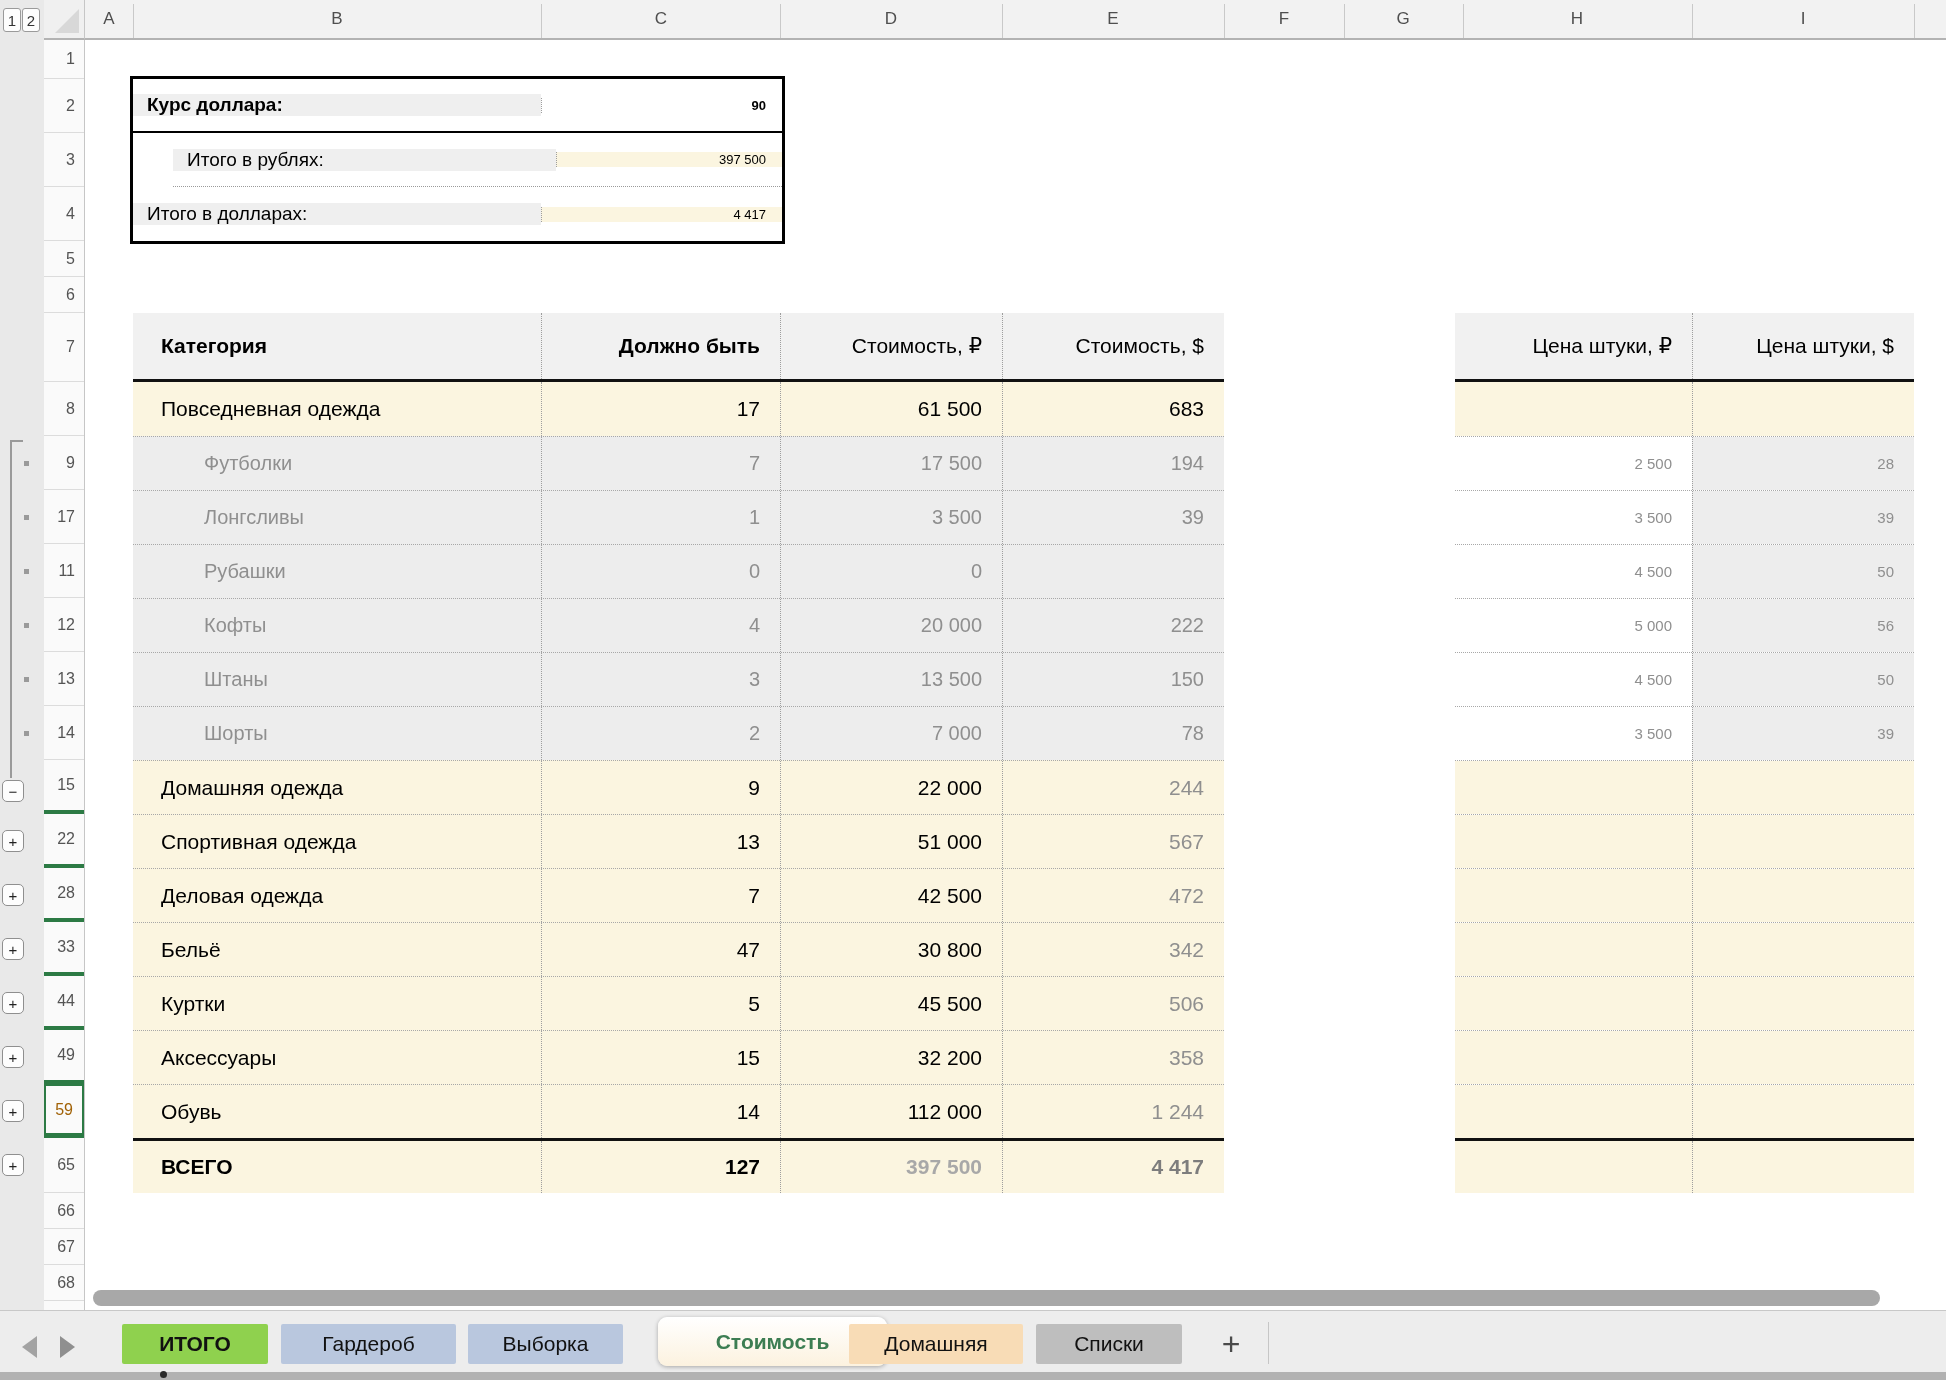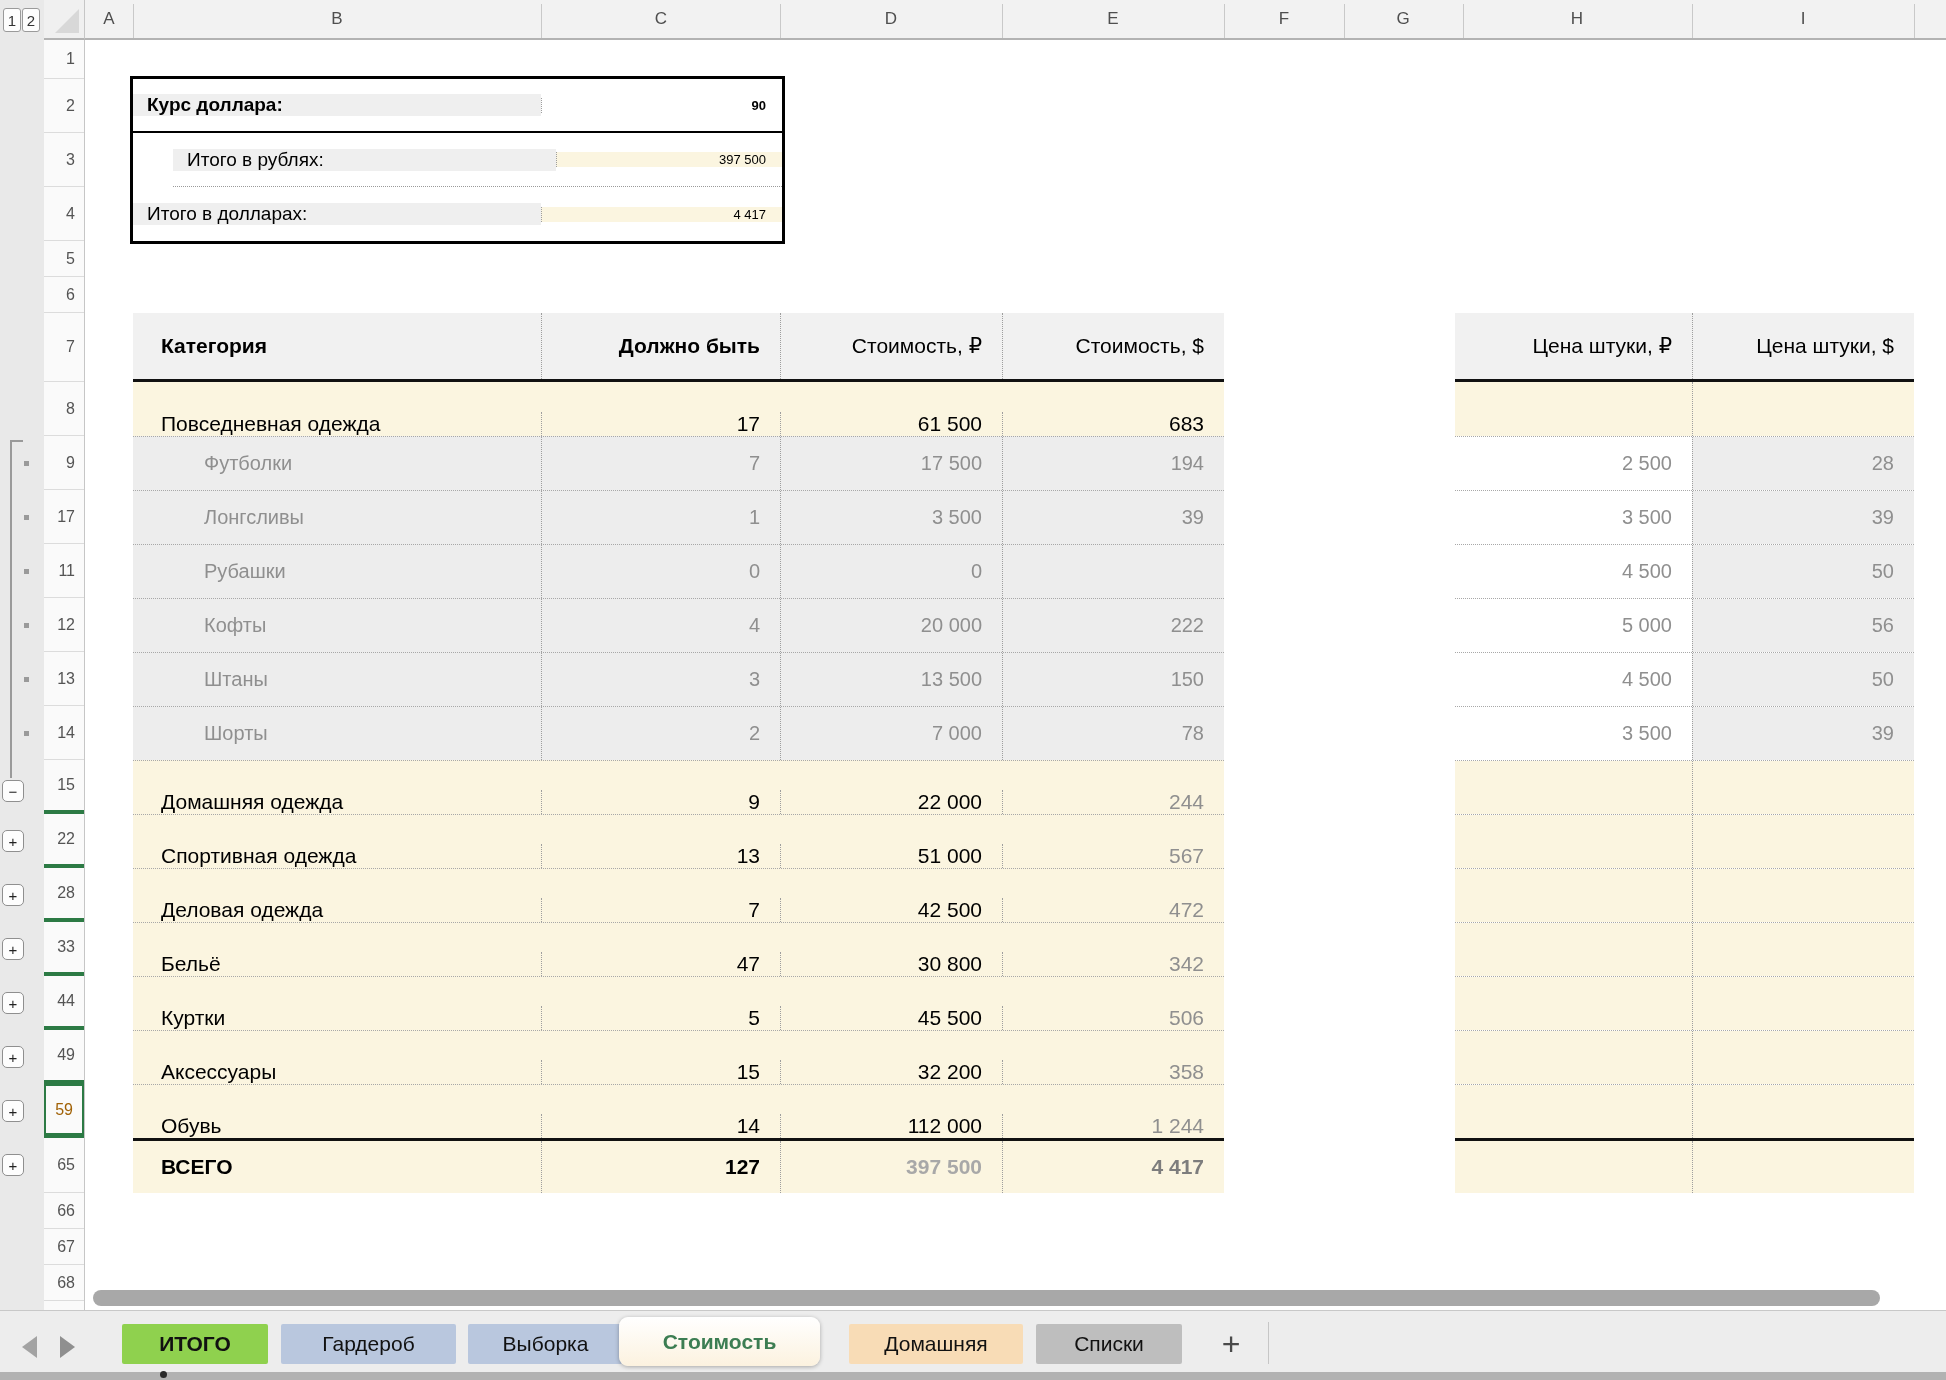--- a/index.html
+++ b/index.html
@@ -50,34 +50,34 @@
   .sumtbl .r0 .sum-v{background:#fff;font-weight:700;}
 
   
   .maintbl{position:absolute;left:133px;top:313px;width:1091px;}
   .thead{display:flex;height:69px;background:#f1f1f1;border-bottom:3px solid #111;box-sizing:border-box;font-size:21px;}
   .maintbl .rt{height:54px;font-size:21px;}
   .maintbl .rt + .rt{border-top:1px dotted #a8a8a8;}
   .cw0{width:408px;} .cw1{width:239px;} .cw2{width:222px;} .cw3{width:222px;}
   .hname{padding-left:28px;font-weight:700;}
   .hnum{justify-content:flex-end;padding-right:20px;}
-  .cat{background:#fbf5e0;align-items:flex-end;}
+  .cat{background:#fbf5e0;}
   .cat .name{padding-left:28px;}
   .sub{background:#ededed;color:#8f8f8f;font-size:20px !important;}
   .sub .name{padding-left:71px;}
   .gray{color:#8f8f8f;}
   .total{background:#fbf5e0;font-weight:700;border-top:3px solid #111 !important;height:55px !important;}
   .total .name{padding-left:28px;}
   .t-rub{color:#a8a8a8;}
   .t-usd{color:#7d7d7d;}
 
   
   .pricetbl{position:absolute;left:1455px;top:313px;width:459px;}
   .pricetbl .thead{font-size:21px;}
-  .pricetbl .rt{height:54px;font-size:20px;color:#8f8f8f;}
+  .pricetbl .rt{height:54px;font-size:15px;color:#8f8f8f;}
   .pricetbl .rt + .rt{border-top:1px dotted #a8a8a8;}
   .pw0{width:237px;} .pw1{width:222px;}
   .pcat .c{background:#fbf5e0;}
   .psub .pw0{background:#fff;}
   .psub .pw1{background:#ededed;}
   .plast{border-top:3px solid #111 !important;height:55px !important;}
 
   
   .hscroll{position:absolute;left:93px;top:1290px;width:1787px;height:16px;border-radius:8px;background:#a8a8a8;}
   .tabstrip{position:absolute;left:0;top:1310px;width:1946px;height:62px;background:#ededed;border-top:1px solid #c8c8c8;box-sizing:border-box;}
@@ -354,21 +354,21 @@
   </div>
 
   <div class="hscroll"></div>
   <div class="tabstrip"></div>
   <div class="navarrow nav-left"></div>
   <div class="navarrow nav-right"></div>
 
   <div class="tab" style="left:122px;width:146px;background:#8fd14e;font-weight:700;">ИТОГО</div>
   <div class="tab" style="left:281px;width:175px;background:#b9c7de;">Гардероб</div>
   <div class="tab" style="left:468px;width:155px;background:#b9c7de;">Выборка</div>
-  <div class="tab sel" style="left:619px;width:201px;">Стоимость</div>
+  <div class="tab sel" style="left:658px;width:229px;">Стоимость</div>
   <div class="tab" style="left:849px;width:174px;background:#f8dcb6;">Домашняя</div>
   <div class="tab" style="left:1036px;width:146px;background:#bebebe;">Списки</div>
   <div class="addtab">+</div>
   <div class="tabdiv"></div>
   <div class="bottomband"></div>
   <div class="ldot"></div>
 
 </div>
 
 </body></html>

